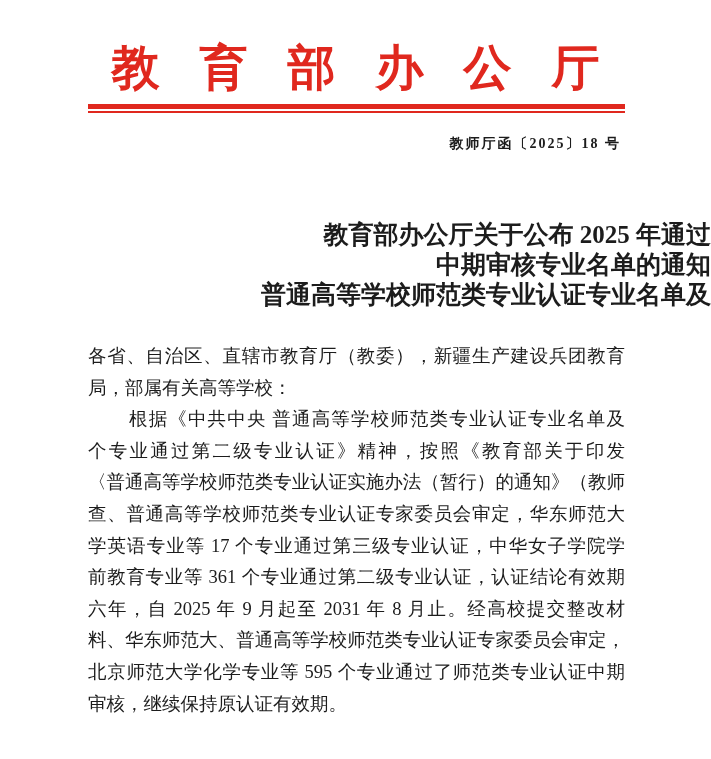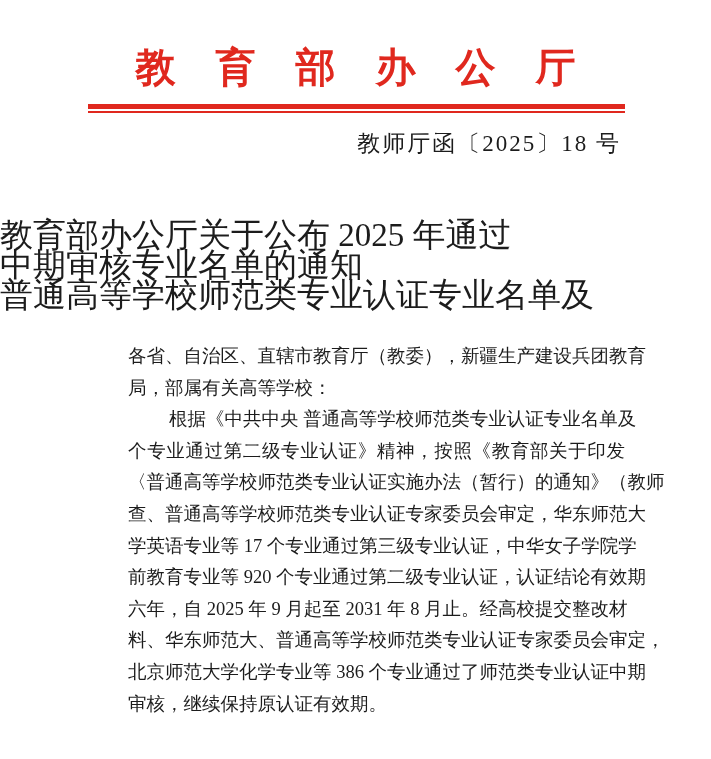--- a/index.html
+++ b/index.html
@@ -19,73 +19,73 @@
   
   .org-name{
     position:absolute;
     top:46px;
     left:0;
     right:0;
     text-align:center;
     line-height:44px;
   }
   .org-name .org-text{
-    font-size:40px;
+    font-size:48px;
     font-weight:700;
     color:var(--red);
     letter-spacing:40px;
     margin-right:-40px;
     white-space:nowrap;
   }
   
   .rule{
     position:absolute;
     top:104px;
     left:88px;
     right:86px;
   }
   .rule-thick{height:5px;background:var(--red);}
   .rule-thin{height:2px;background:var(--red);margin-top:2px;}
   
   .doc-number{
     position:absolute;
     top:133px;
     right:90px;
-    font-size:23px;
+    font-size:14px;
     line-height:22px;
     letter-spacing:2px;
     white-space:nowrap;
+    font-weight:bold;
   }
   
   .title{
     position:absolute;
     top:220px;
     left:0;
     right:0;
-    text-align:left;
-    font-weight:400;
-    font-size:33px;
+    text-align:right;
+    font-weight:700;
+    font-size:25px;
     line-height:30px;
   }
   .title-line{white-space:nowrap;}
   
   .body-text{
     position:absolute;
     top:341px;
     left:88px;
     right:86px;
     font-size:18.5px;
     line-height:31.6px;
   }
   .line{
     white-space:nowrap;
     text-align:justify;
     text-align-last:justify;
     text-justify:distribute;
-    margin-left:40px;
   }
   .line.plain{
     text-align:left;
     text-align-last:left;
   }
   .line.indent{
     text-indent:41px;
   }
 </style>
 </head>
@@ -111,20 +111,20 @@
   </div>
 
   <div class="body-text">
     <div class="line">各省、自治区、直辖市教育厅（教委），新疆生产建设兵团教育</div>
     <div class="line plain">局，部属有关高等学校：</div>
     <div class="line indent">根据《中共中央 普通高等学校师范类专业认证专业名单及</div>
     <div class="line">个专业通过第二级专业认证》精神，按照《教育部关于印发</div>
     <div class="line">〈普通高等学校师范类专业认证实施办法（暂行）的通知》（教师</div>
     <div class="line">查、普通高等学校师范类专业认证专家委员会审定，华东师范大</div>
     <div class="line">学英语专业等 17 个专业通过第三级专业认证，中华女子学院学</div>
-    <div class="line">前教育专业等 920 个专业通过第二级专业认证，认证结论有效期</div>
+    <div class="line">前教育专业等 361 个专业通过第二级专业认证，认证结论有效期</div>
     <div class="line">六年，自 2025 年 9 月起至 2031 年 8 月止。经高校提交整改材</div>
     <div class="line">料、华东师范大、普通高等学校师范类专业认证专家委员会审定，</div>
-    <div class="line">北京师范大学化学专业等 386 个专业通过了师范类专业认证中期</div>
+    <div class="line">北京师范大学化学专业等 595 个专业通过了师范类专业认证中期</div>
     <div class="line plain">审核，继续保持原认证有效期。</div>
   </div>
 
 </div>
 
 </body></html>

